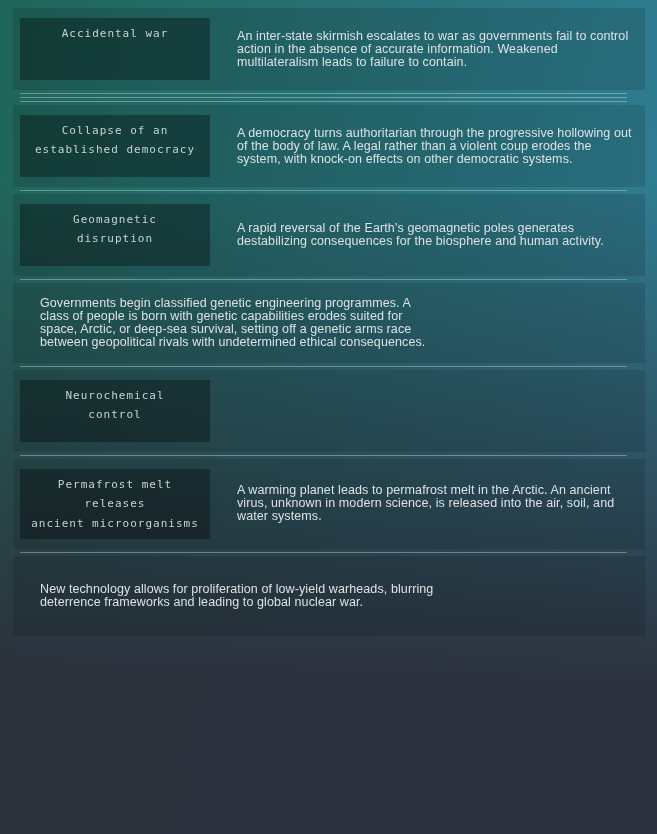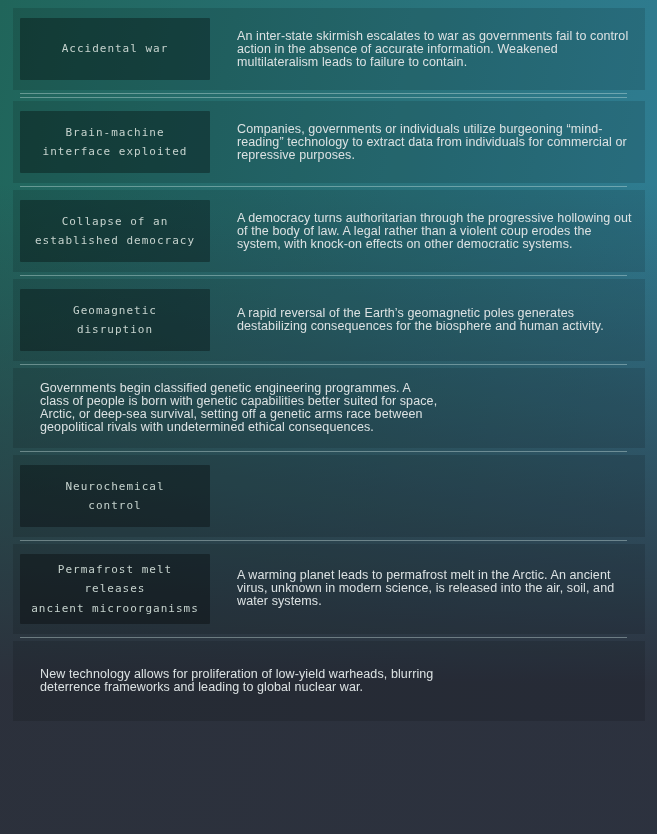--- a/index.html
+++ b/index.html
@@ -27,21 +27,21 @@
     min-height: 80px;
     padding: 10px 0;
     box-sizing: border-box;
     background: var(--row-overlay, rgba(0,0,0,0.12));
   }
   .label-box {
     flex: 0 0 190px;
     margin-left: 7px;
     min-height: 62px;
     display: flex;
-    align-items: center;
+    align-items: flex-start;
     justify-content: center;
     box-sizing: border-box;
     padding: 6px 4px;
     background: var(--label-box, rgba(0,0,0,0.33));
     border-radius: 1px;
   }
   .label-box .label {
     font-family: "DejaVu Sans Mono", monospace;
     font-size: 11px;
     line-height: 1.75;
@@ -72,27 +72,20 @@
   <div class="row">
     <div class="label-box">
       <span class="label">Accidental war</span>
     </div>
     <p class="desc">An inter-state skirmish escalates to war as governments fail to control action in the absence of accurate information. Weakened multilateralism leads to failure to contain.</p>
   </div>
   <div class="divider"></div>
 
   <div class="divider"></div>
 
-  <div class="row">
-    <div class="label-box">
-      <span class="label">Brain-machine
-interface exploited</span>
-    </div>
-    <p class="desc">Companies, governments or individuals utilize burgeoning “mind-reading” technology to extract data from individuals for commercial or repressive purposes.</p>
-  </div>
   <div class="divider"></div>
 
   <div class="row">
     <div class="label-box">
       <span class="label">Collapse of an
 established democracy</span>
     </div>
     <p class="desc">A democracy turns authoritarian through the progressive hollowing out of the body of law. A legal rather than a violent coup erodes the system, with knock-on effects on other democratic systems.</p>
   </div>
   <div class="divider"></div>
@@ -100,21 +93,21 @@
   <div class="row">
     <div class="label-box">
       <span class="label">Geomagnetic
 disruption</span>
     </div>
     <p class="desc">A rapid reversal of the Earth’s geomagnetic poles generates destabilizing consequences for the biosphere and human activity.</p>
   </div>
   <div class="divider"></div>
 
   <div class="row">
-    <p class="desc">Governments begin classified genetic engineering programmes. A class of people is born with genetic capabilities better suited for space, Arctic, or deep-sea survival, setting off a genetic arms race between geopolitical rivals with undetermined ethical consequences.</p>
+    <p class="desc">Governments begin classified genetic engineering programmes. A class of people is born with genetic capabilities erodes suited for space, Arctic, or deep-sea survival, setting off a genetic arms race between geopolitical rivals with undetermined ethical consequences.</p>
   </div>
   <div class="divider"></div>
 
   <div class="row">
     <div class="label-box">
       <span class="label">Neurochemical
 control</span>
     </div>
   </div>
   <div class="divider"></div>

